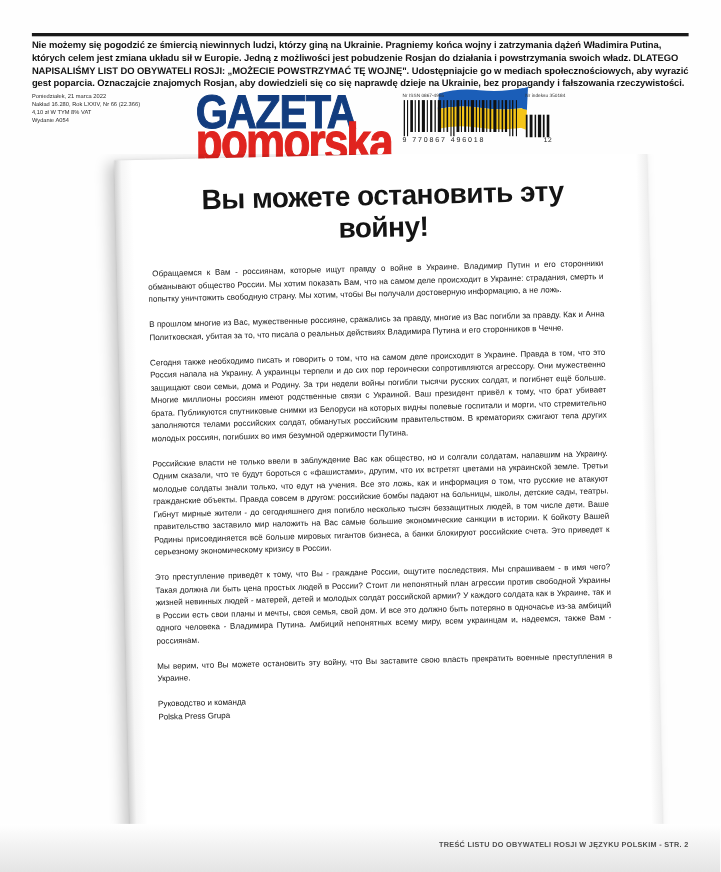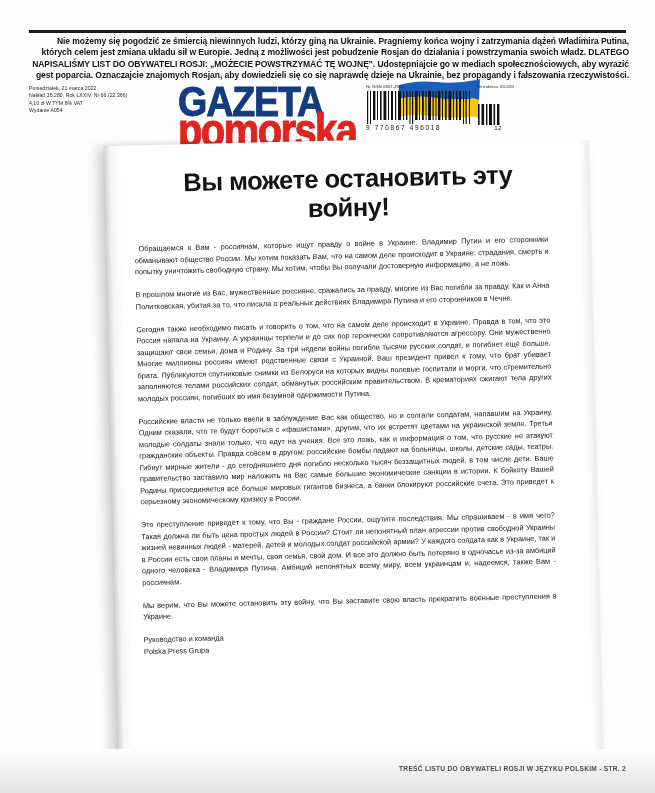--- a/index.html
+++ b/index.html
@@ -27,21 +27,21 @@
   
   .lead {
     position: absolute;
     left: 29px; top: 36px;
     width: 600px;
     font-size: 8.55px;
     line-height: 11.35px;
     font-weight: bold;
     color: #141414;
     letter-spacing: -0.06px;
-    text-align: right;
+    text-align: left;
   }
 
   
   .masthead {
     position: absolute;
     left: 0; top: 82px;
     width: 540px; height: 62px;
   }
 
   .meta {

